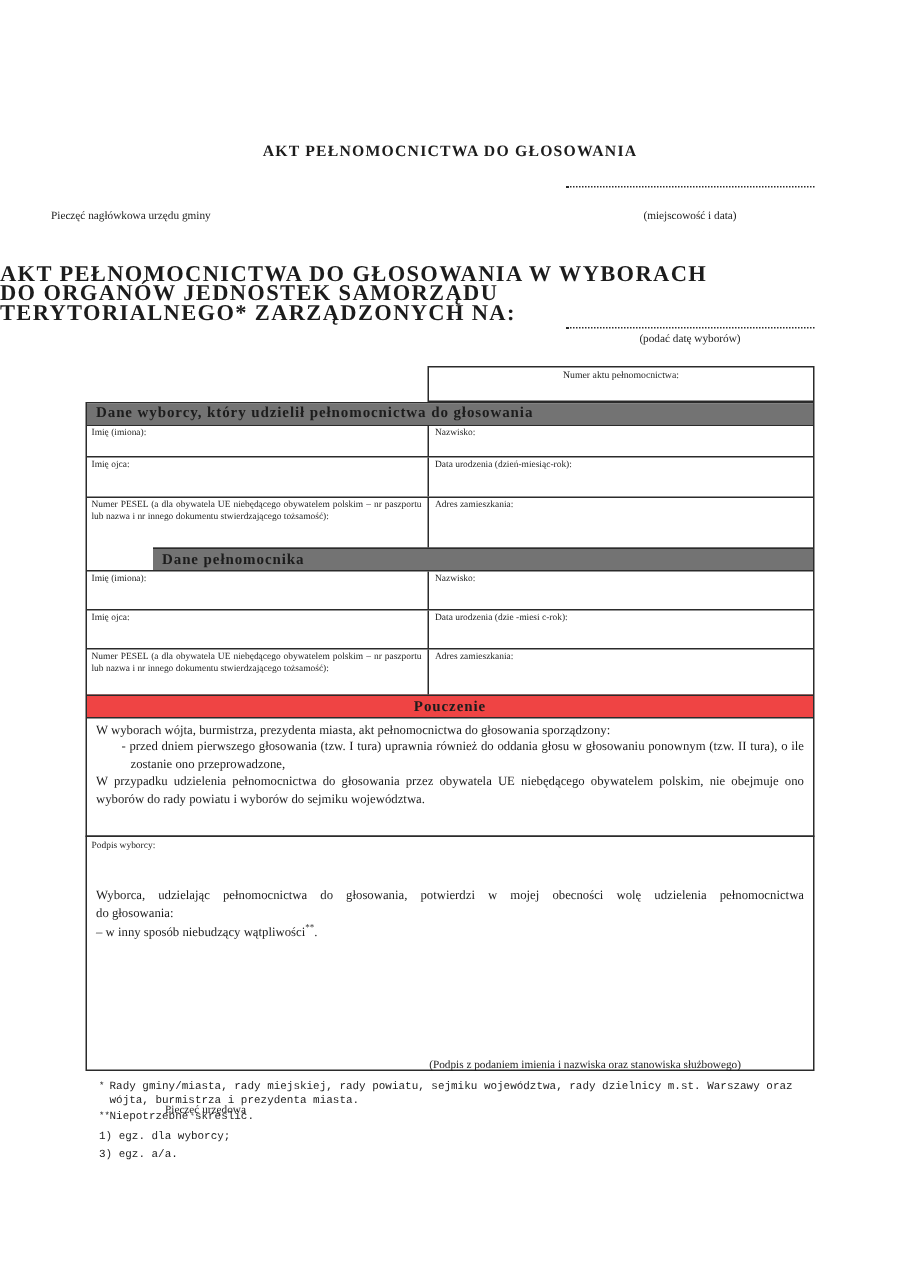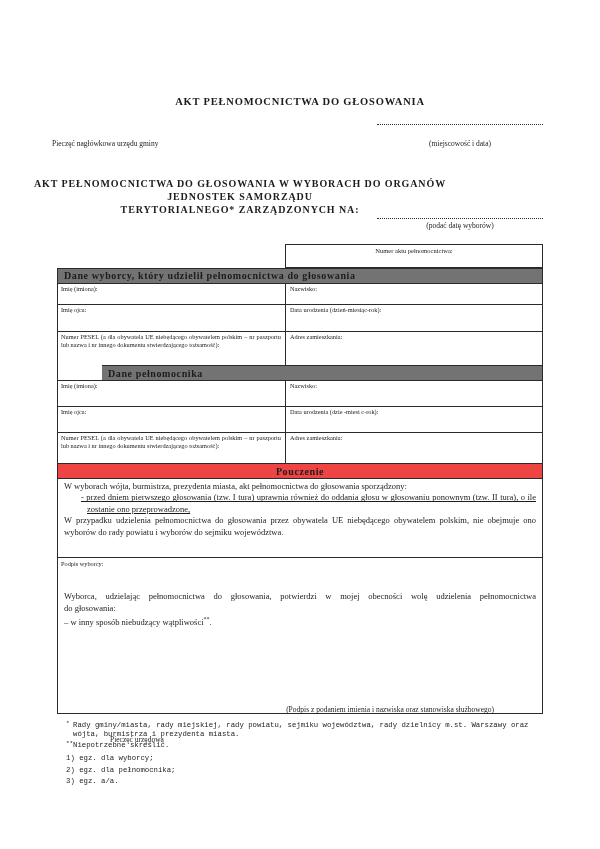--- a/index.html
+++ b/index.html
@@ -5,42 +5,42 @@
   html,body{margin:0;padding:0;background:#ffffff;}
   .page{
     position:relative;width:600px;height:849px;background:#ffffff;overflow:hidden;
     font-family:"Liberation Serif","DejaVu Serif",serif;color:#1c1c1c;
   }
   .abs{position:absolute;}
   .doc-title{top:96px;left:0;width:600px;text-align:center;font-weight:bold;font-size:10.5px;letter-spacing:0.8px;}
   .dotted{border-bottom:1px dotted #2b2b2b;height:7px;}
   .dotted-1{left:377px;top:117px;width:166px;}
   .dotted-2{left:377px;top:211px;width:166px;}
-  .stamp-label{left:52px;top:139px;font-size:7.5px;}
+  .stamp-label{left:34px;top:139px;font-size:7.5px;}
   .place-date{left:377px;top:139px;width:166px;text-align:center;font-size:7.5px;}
-  .subtitle{top:177px;left:0;width:480px;text-align:center;font-weight:bold;font-size:10px;letter-spacing:0.9px;line-height:13px;}
+  .subtitle{top:177px;left:0;width:480px;font-weight:bold;font-size:15px;letter-spacing:0.9px;line-height:13px;}
   .date-caption{left:377px;top:221px;width:166px;text-align:center;font-size:7.5px;}
   .act-number-box{left:285px;top:244px;width:258px;height:24px;border:1px solid #2b2b2b;box-sizing:border-box;
     text-align:center;font-size:6.5px;padding-top:2px;}
   .form{left:57px;top:268px;width:486px;border:1px solid #2b2b2b;box-sizing:border-box;background:#fff;}
   .form > div + div{border-top:1px solid #2b2b2b;}
   .sec-header{background:#737373;font-weight:bold;font-size:10px;letter-spacing:0.6px;height:14px;line-height:14px;
     padding-left:6px;box-sizing:border-box;}
   .sec-header.tall{height:15px;line-height:15px;margin-left:44px;}
   .notice-header{background:#ef4444;font-weight:bold;font-size:10px;letter-spacing:0.6px;height:15px;line-height:15px;
     text-align:center;box-sizing:border-box;}
   .row{display:flex;box-sizing:border-box;}
   .cell-l{width:228px;border-right:1px solid #2b2b2b;box-sizing:border-box;padding:1px 4px 0 3px;}
   .cell-r{flex:1;box-sizing:border-box;padding:1px 3px 0 4px;}
   .cell-label{font-size:6.3px;line-height:8px;}
   .cell-label.small{font-size:6.3px;line-height:7.8px;text-align:justify;}
   .h21{height:21px;} .h27{height:27px;} .h34{height:34px;} .h26{height:26px;} .h31{height:31px;}
   .notice-body{padding:2px 6px 4px 6px;font-size:8.5px;line-height:11.4px;box-sizing:border-box;height:79px;}
   .notice-body .para{text-align:justify;}
-  .bullet{padding-left:23px;text-indent:-6px;text-align:justify;text-decoration:underline;}
+  .bullet{padding-left:23px;text-indent:-6px;text-align:justify;}
   .sig-box{left:57px;top:557px;width:486px;height:157px;border:1px solid #2b2b2b;box-sizing:border-box;}
   .sig-label{padding:2px 3px;font-size:6.3px;line-height:8px;}
   .sig-statement{margin-top:21px;padding:0 6px;font-size:8.5px;line-height:11.5px;}
   .just-forced{text-align:justify;text-align-last:justify;}
   .sig-stamp{position:absolute;left:52px;top:137px;font-size:7.5px;margin-top:40px;}
   .sig-caption{position:absolute;right:48px;top:147px;font-size:7.5px;}
   sup.ss{font-size:6px;vertical-align:4px;letter-spacing:0;}
   .footnotes{left:64px;top:721px;width:486px;font-size:7.3px;font-family:Liberation Mono, monospace;}
   .fn{position:relative;padding-left:9px;line-height:9px;margin-bottom:2px;}
   .fn .fn-sup{position:absolute;left:2px;top:-2px;font-size:6px;}
@@ -149,20 +149,17 @@
       <span>Rady gminy/miasta, rady miejskiej, rady powiatu, sejmiku województwa, rady dzielnicy m.st. Warszawy oraz wójta, burmistrza i prezydenta miasta.</span>
     </div>
     <div class="fn gap">
       <span class="fn-sup">**</span>
       <span>Niepotrzebne skreślić.</span>
     </div>
     <div class="fn plain">
       <span>1) egz. dla wyborcy;</span>
     </div>
     <div class="fn plain">
-      <span>2) egz. dla pełnomocnika;</span>
-    </div>
-    <div class="fn plain">
       <span>3) egz. a/a.</span>
     </div>
   </div>
 
 </div>
 
 </body></html>

